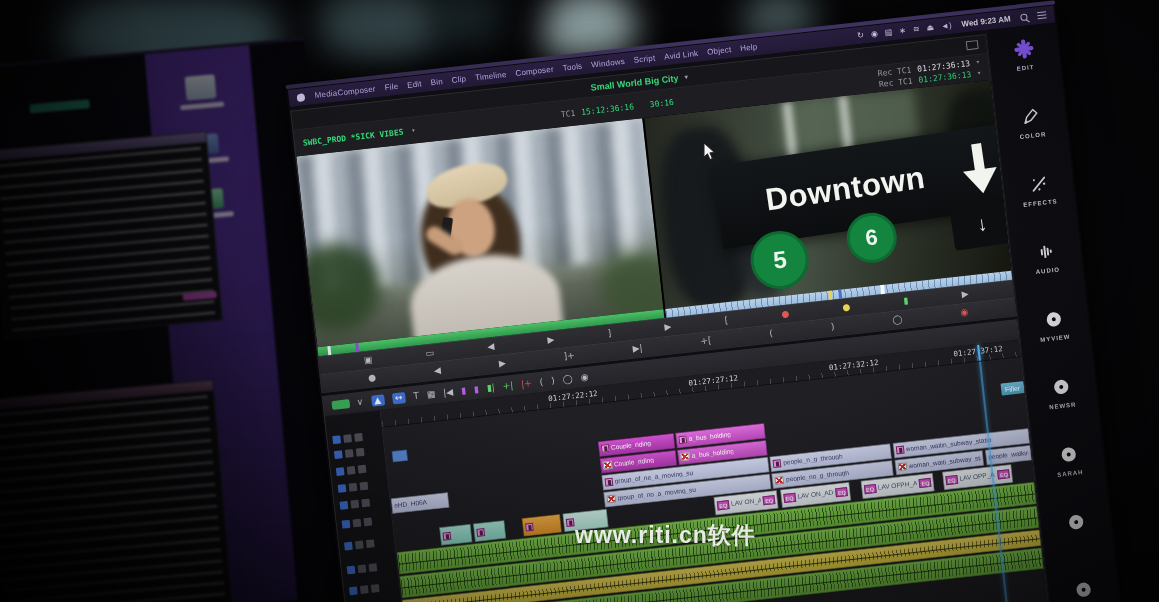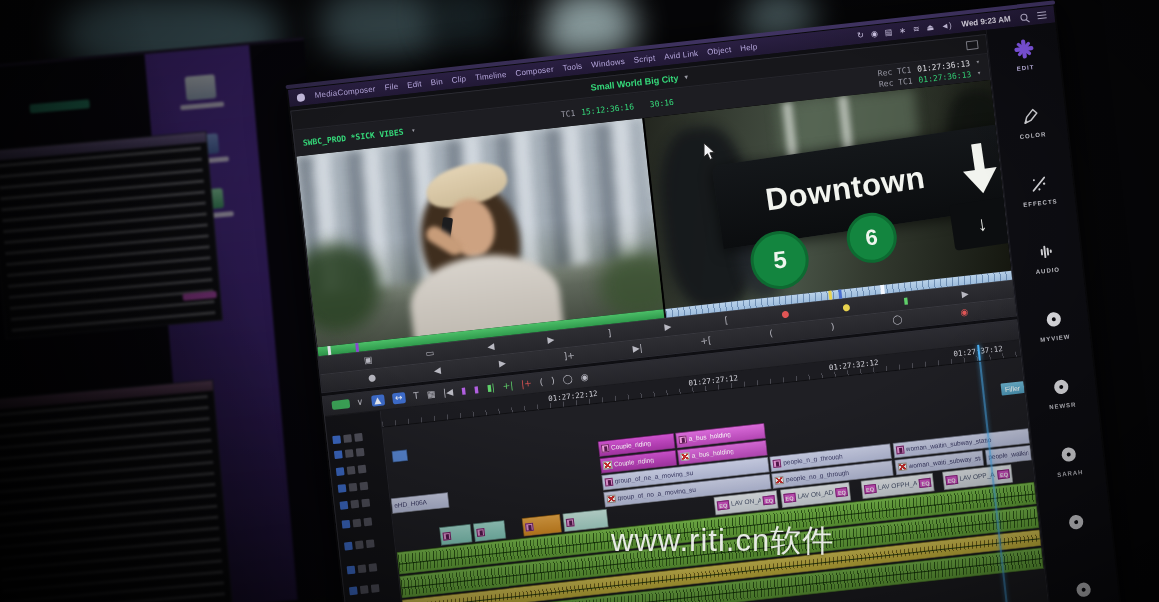--- a/index.html
+++ b/index.html
@@ -151,21 +151,21 @@
   .side-item{display:flex;flex-direction:column;align-items:center;gap:5px;height:66px;}
   .side-label{font-size:6px;font-weight:bold;letter-spacing:1px;color:#c9c9d0;}
   .side-item.active .side-label{color:#cfc4f4;}
   .side-icon{width:22px;height:22px;display:flex;align-items:center;justify-content:center;}
 
   
   .cursor{position:absolute;left:703px;top:142px;z-index:40;}
 
   
   .vignette{position:absolute;inset:0;pointer-events:none;z-index:30;background:radial-gradient(ellipse at 56% 38%,rgba(0,0,0,0) 38%,rgba(0,0,0,.38) 72%,rgba(0,0,0,.78) 100%),linear-gradient(70deg,rgba(0,0,0,.85) 0%,rgba(0,0,0,0) 26%);}
-  .wm-big{position:absolute;left:575px;top:520px;z-index:45;font-size:31px;font-weight:normal;color:rgba(255,255,255,.88);letter-spacing:1px;text-shadow:0 1px 3px rgba(0,0,0,.4);margin-left:36px;}
+  .wm-big{position:absolute;left:575px;top:520px;z-index:45;font-size:23px;font-weight:bold;color:rgba(255,255,255,.88);letter-spacing:1px;text-shadow:0 1px 3px rgba(0,0,0,.4);}
   .wm-handle{position:absolute;left:700px;top:542px;z-index:46;font-size:33px;font-weight:bold;color:#17171a;text-shadow:0 0 1px rgba(255,255,255,.35),0 0 6px rgba(255,255,255,.18);}
 </style>
 </head>
 <body>
 
 <div class="scene">
 
   <div class="bg-blob blob-a"></div>
   <div class="bg-blob blob-b"></div>
   <div class="bg-blob blob-e"></div>

